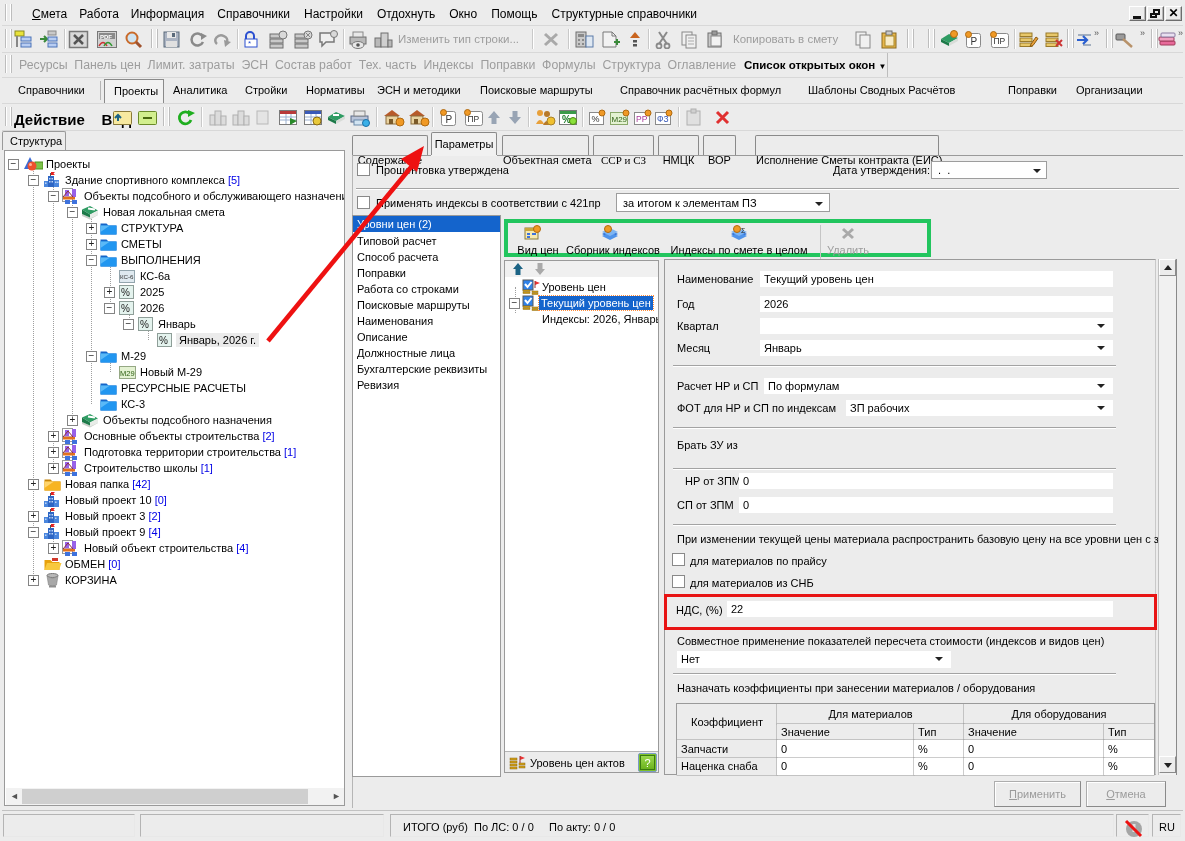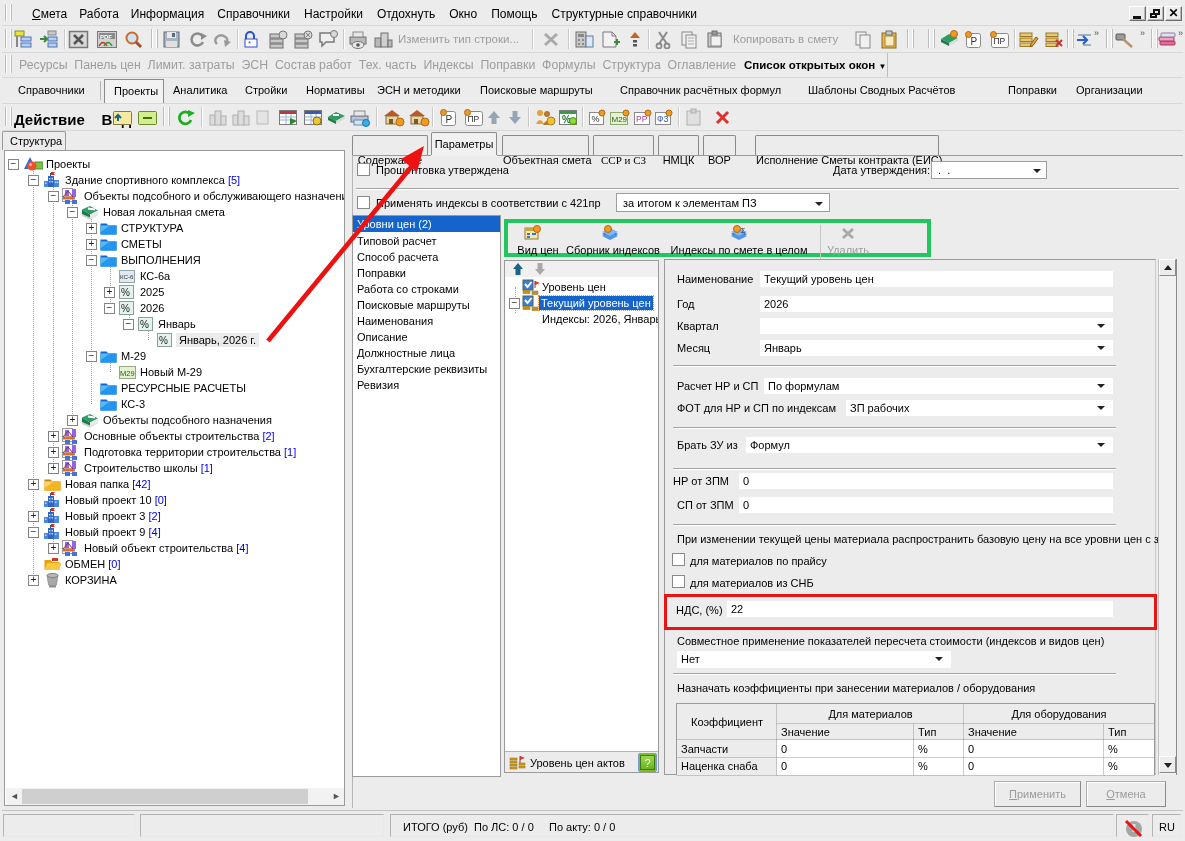--- a/index.html
+++ b/index.html
@@ -916,26 +916,22 @@
         <span class="v">По формулам</span>
         <span class="da" style="right:8px;top:6px;"></span>
       </div>
     <span class="lbl" style="left:12px;top:142px;">ФОТ для НР и СП по индексам</span>
       <div class="fld" style="left:181px;top:140px;width:267px;">
         <span class="v">ЗП рабочих</span>
         <span class="da" style="right:8px;top:6px;"></span>
       </div>
     <div class="groove" style="left:8px;top:167px;width:443px;"></div>
     <span class="lbl" style="left:12px;top:179px;">Брать ЗУ из</span>
-      <div class="fld" style="left:81px;top:177px;width:367px;">
-        <span class="v">Формул</span>
-        <span class="da" style="right:8px;top:6px;"></span>
-      </div>
     <div class="groove" style="left:8px;top:208px;width:443px;"></div>
-    <span class="lbl" style="left:8px;top:215px;">НР от ЗПМ</span>
+    <span class="lbl" style="left:20px;top:215px;">НР от ЗПМ</span>
       <div class="fld" style="left:74px;top:213px;width:374px;">
         <span class="v">0</span>
       </div>
     <span class="lbl" style="left:12px;top:239px;">СП от ЗПМ</span>
       <div class="fld" style="left:74px;top:237px;width:374px;">
         <span class="v">0</span>
       </div>
     <div class="groove" style="left:8px;top:264px;width:443px;"></div>
     <span class="lbl" style="left:12px;top:273px;">При изменении текущей цены материала распространить базовую цену на все уровни цен с з</span>
     <div class="cb" style="left:7px;top:293px;"></div>

